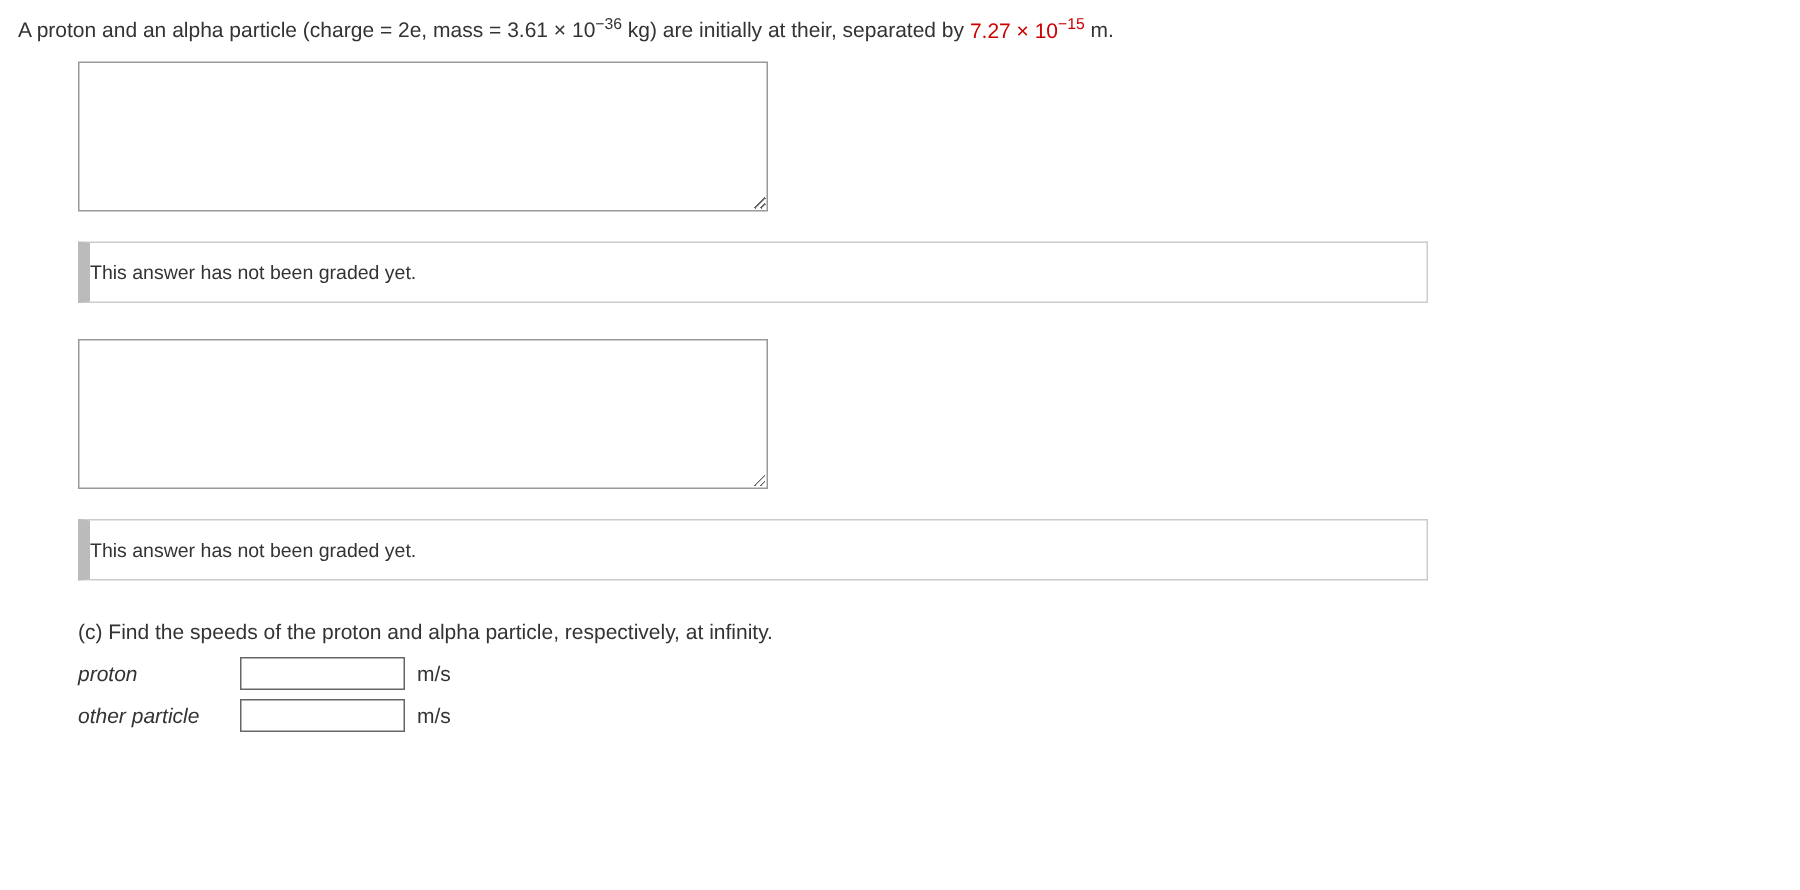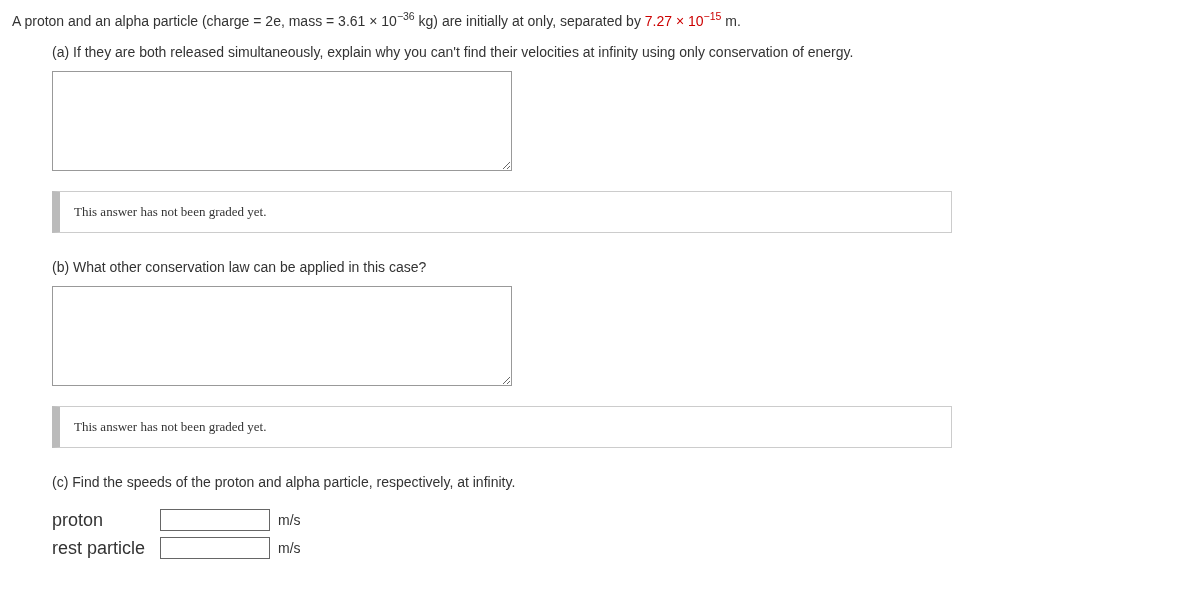--- a/index.html
+++ b/index.html
@@ -41,77 +41,76 @@
       resize: both;
       font-family: inherit;
       font-size: 13px;
       padding: 4px;
       display: block;
       margin-bottom: 20px;
     }
     .grade-status {
       border: 1px solid #ccc;
       border-left: 8px solid #bbb;
-      padding: 12px 14px;
-      font-family: Liberation Serif, serif;
+      padding: 12px 0;
+      font-family: Liberation Sans, sans-serif;
       font-size: 13px;
       color: #333;
       width: 900px;
       background: #fff;
     }
     .answer-row {
       display: flex;
       align-items: center;
       gap: 8px;
       margin-bottom: 6px;
     }
     .answer-label {
       width: 100px;
-      font-size: 18px;
+      font-size: 14px;
+      font-style: italic;
     }
     .answer-input {
       width: 110px;
       height: 22px;
       border: 1px solid #666;
       font-family: inherit;
       font-size: 13px;
       padding: 0 4px;
     }
     .unit {
       font-size: 14px;
       text-align: right;
     }
     .part-c-header {
-      margin-bottom: 16px;
+      margin-bottom: 6px;
     }
   </style>
 </head>
 <body>
 
 <div class="problem-statement">
-  <span>A proton and an alpha particle (charge = 2e, mass = 3.61 × 10</span><span class="sup">−36</span><span> kg) are initially at only, separated by </span><span class="red-value"><span>7.27 × 10</span><span class="sup">−15</span></span><span> m.</span>
+  <span>A proton and an alpha particle (charge = 2e, mass = 3.61 × 10</span><span class="sup">−36</span><span> kg) are initially at their, separated by </span><span class="red-value"><span>7.27 × 10</span><span class="sup">−15</span></span><span> m.</span>
 </div>
 
 <div class="part">
-  <div class="part-prompt">(a) If they are both released simultaneously, explain why you can't find their velocities at infinity using only conservation of energy.</div>
   <textarea class="answer-textarea" style=""></textarea>
   <div class="grade-status">This answer has not been graded yet.</div>
 </div>
 
 <div class="part">
-  <div class="part-prompt">(b) What other conservation law can be applied in this case?</div>
   <textarea class="answer-textarea" style=""></textarea>
   <div class="grade-status">This answer has not been graded yet.</div>
 </div>
 
 <div class="part">
   <div class="part-prompt part-c-header">(c) Find the speeds of the proton and alpha particle, respectively, at infinity.</div>
   <div class="answer-row">
     <span class="answer-label">proton</span>
     <input type="text" class="answer-input" style="">
     <span class="unit">m/s</span>
   </div>
   <div class="answer-row">
-    <span class="answer-label">rest particle</span>
+    <span class="answer-label">other particle</span>
     <input type="text" class="answer-input" style="">
     <span class="unit">m/s</span>
   </div>
 </div>
 
 </body></html>

